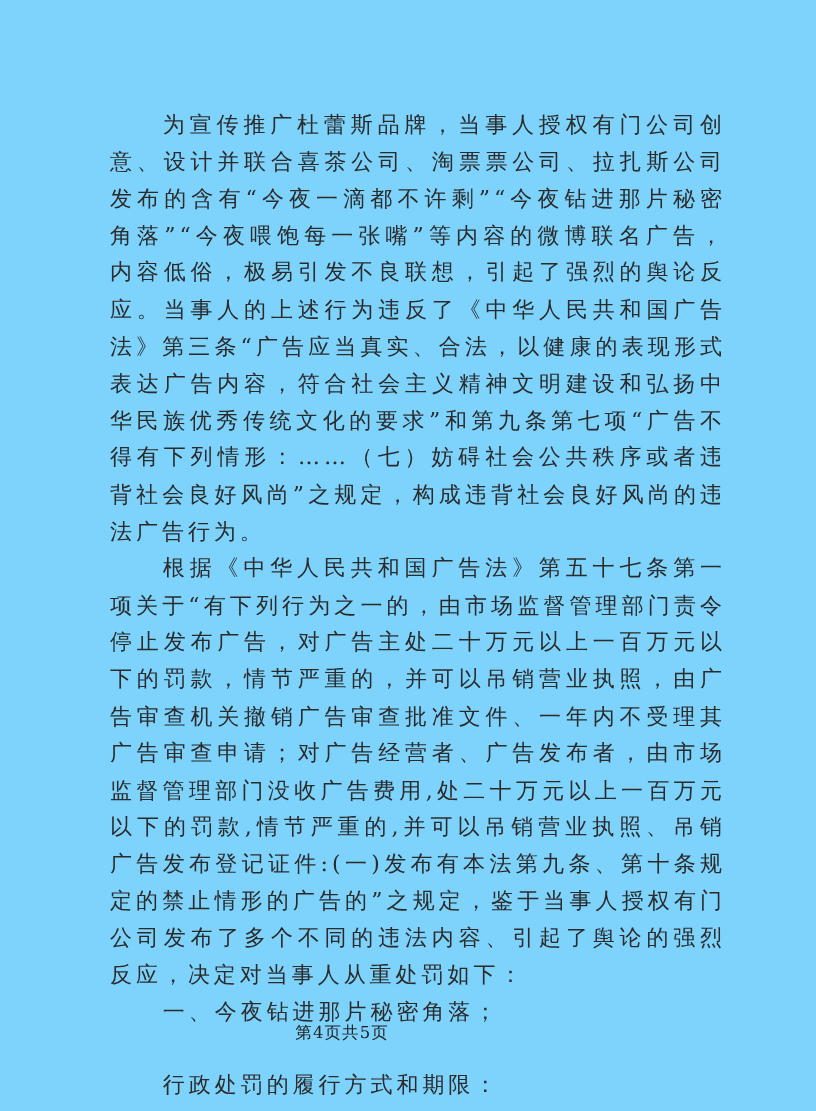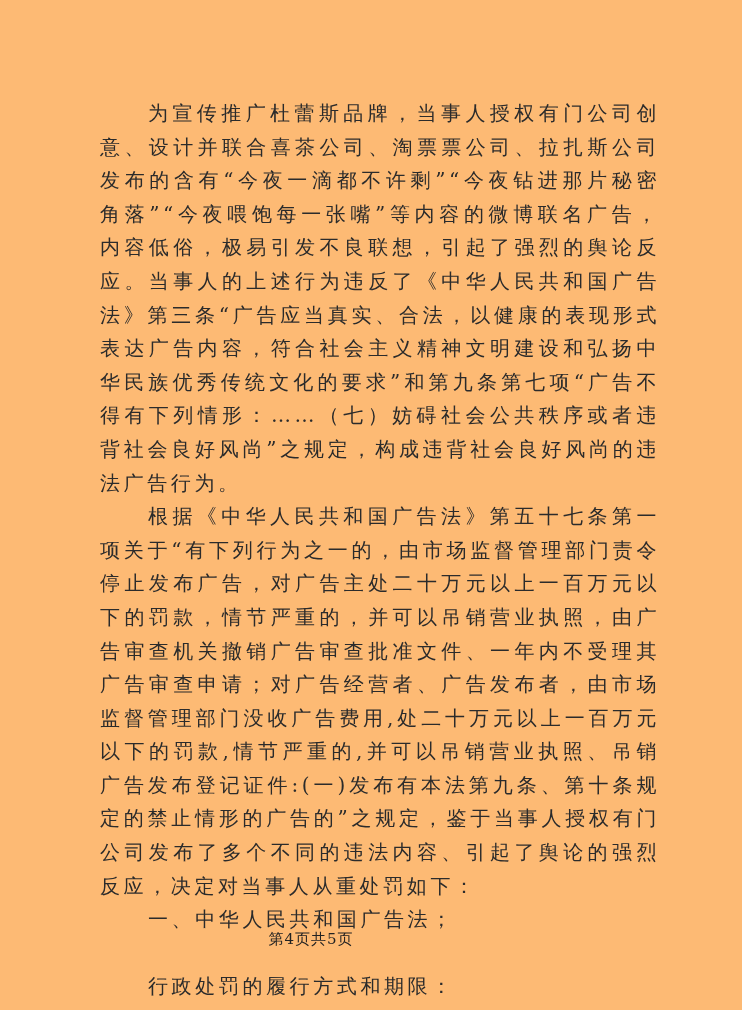--- a/index.html
+++ b/index.html
@@ -1,19 +1,19 @@
 <!DOCTYPE html>
 <html><head>
 <meta charset="utf-8">
 <style>
   html, body { margin: 0; padding: 0; background: #ffffff; }
   body { width: 742px; height: 1010px; position: relative; overflow: hidden; }
   .page {
     position: absolute; left: 0; top: 0; width: 742px; height: 1010px;
-    background: #fdba74;
+    background: #7dd3fc;
   }
   .content {
     position: absolute; left: 100px; top: 97px; width: 560px;
     font-family: "DejaVu Serif", "Liberation Serif", serif;
     font-size: 20px; line-height: 33.6px; color: #2b2b2b;
     letter-spacing: 3.6px;
     text-align: justify;
   }
   .para { margin: 0; text-indent: 48px; }
   .item { margin: 0; text-indent: 48px; }
@@ -24,18 +24,18 @@
     font-size: 15px; color: #222; letter-spacing: 1px;
   }
 </style>
 </head>
 <body>
 
 <div class="page">
   <div class="content">
     <p class="para">为宣传推广杜蕾斯品牌，当事人授权有门公司创意、设计并联合喜茶公司、淘票票公司、拉扎斯公司发布的含有“今夜一滴都不许剩”“今夜钻进那片秘密角落”“今夜喂饱每一张嘴”等内容的微博联名广告，内容低俗，极易引发不良联想，引起了强烈的舆论反应。当事人的上述行为违反了《中华人民共和国广告法》第三条“广告应当真实、合法，以健康的表现形式表达广告内容，符合社会主义精神文明建设和弘扬中华民族优秀传统文化的要求”和第九条第七项“广告不得有下列情形：……（七）妨碍社会公共秩序或者违背社会良好风尚”之规定，构成违背社会良好风尚的违法广告行为。</p>
     <p class="para">根据《中华人民共和国广告法》第五十七条第一项关于“有下列行为之一的，由市场监督管理部门责令停止发布广告，对广告主处二十万元以上一百万元以下的罚款，情节严重的，并可以吊销营业执照，由广告审查机关撤销广告审查批准文件、一年内不受理其广告审查申请；对广告经营者、广告发布者，由市场监督管理部门没收广告费用,处二十万元以上一百万元以下的罚款,情节严重的,并可以吊销营业执照、吊销广告发布登记证件:(一)发布有本法第九条、第十条规定的禁止情形的广告的”之规定，鉴于当事人授权有门公司发布了多个不同的违法内容、引起了舆论的强烈反应，决定对当事人从重处罚如下：</p>
-    <p class="item">一、中华人民共和国广告法；</p>
+    <p class="item">一、今夜钻进那片秘密角落；</p>
     <div class="gap"></div>
     <p class="item">行政处罚的履行方式和期限：</p>
   </div>
   <div class="footer">第4页共5页</div>
 </div>
 
 </body></html>

